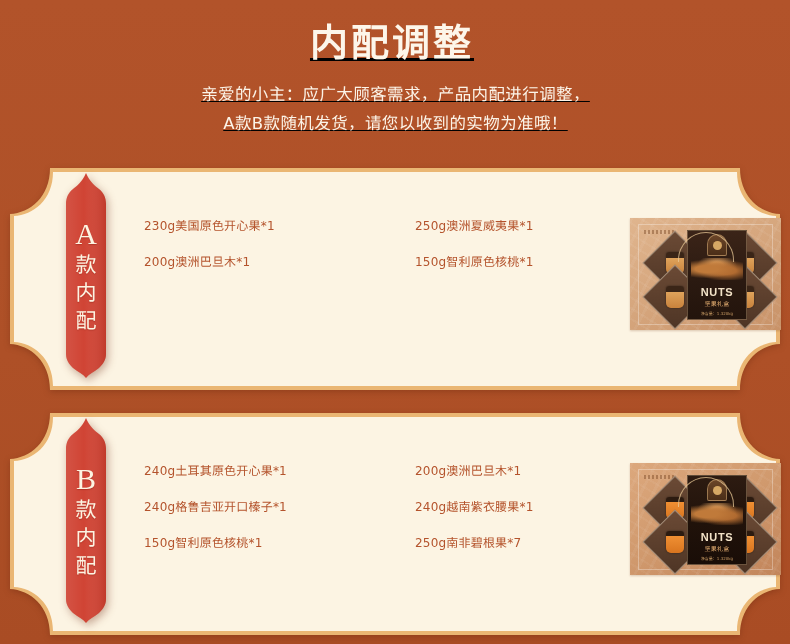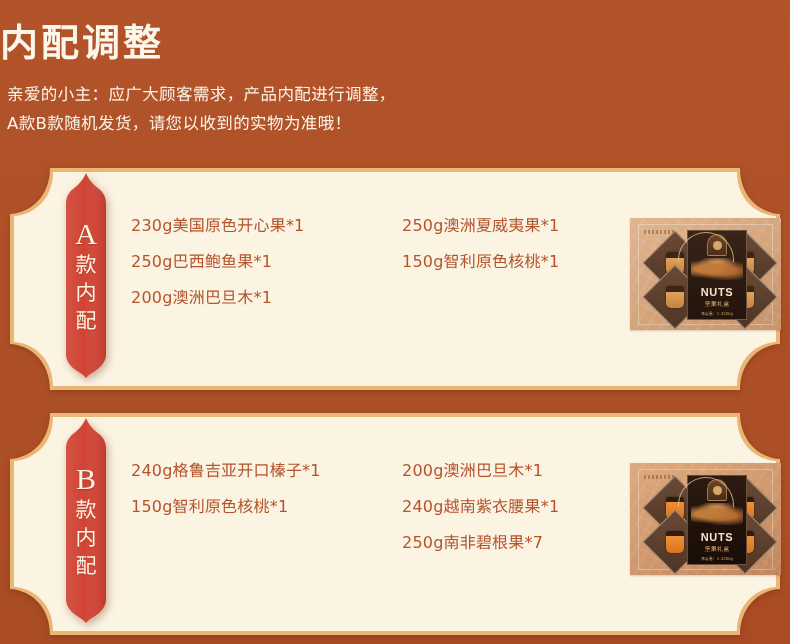--- a/index.html
+++ b/index.html
@@ -25,20 +25,22 @@
     height: 644px;
     background: linear-gradient(180deg, #b2532a 0%, #ae5027 55%, #a94c24 100%);
   }
 
   
   #header {
     position: absolute;
     left: 0; top: 0;
     width: 784px;
     height: 162px;
+    text-align: center;
+    text-decoration: underline;
   }
 
   #page-title {
     margin-top: 18px;
     font-size: 38px;
     line-height: 50px;
     letter-spacing: 3px;
     color: #fdf6ea;
     font-weight: 700;
     font-family: "DejaVu Sans", "Liberation Sans", sans-serif;
@@ -113,26 +115,27 @@
     position: absolute;
     top: 40px;
     z-index: 4;
     display: flex;
     flex-direction: column;
   }
   .col-left  { left: 121px; }
   .col-right { left: 392px; }
 
   .item {
-    font-size: 16px;
+    font-size: 12px;
     line-height: 36px;
     color: #b4532c;
     letter-spacing: 0.2px;
     white-space: nowrap;
     font-family: "DejaVu Sans", "Liberation Sans", sans-serif;
+    margin-left: 13px;
   }
 
   
   .thumb {
     position: absolute;
     left: 620px;
     top: 50px;
     width: 151px;
     height: 112px;
     z-index: 4;
@@ -323,21 +326,20 @@
     </div>
     <div class="ribbon-text">
       <span class="ribbon-letter">A</span>
       <span class="ribbon-cn">款</span>
       <span class="ribbon-cn">内</span>
       <span class="ribbon-cn">配</span>
     </div>
 
     <div class="items col-left">
       <div class="item">230g美国原色开心果*1</div>
-      <div class="item">250g巴西鲍鱼果*1</div>
       <div class="item">200g澳洲巴旦木*1</div>
     </div>
     <div class="items col-right">
       <div class="item">250g澳洲夏威夷果*1</div>
       <div class="item">150g智利原色核桃*1</div>
     </div>
 
     <div class="thumb thumb-a">
       <div class="box-bg"></div>
       <div class="box-frame"></div>
@@ -394,20 +396,21 @@
       </svg>
     </div>
     <div class="ribbon-text">
       <span class="ribbon-letter">B</span>
       <span class="ribbon-cn">款</span>
       <span class="ribbon-cn">内</span>
       <span class="ribbon-cn">配</span>
     </div>
 
     <div class="items col-left">
+      <div class="item">240g土耳其原色开心果*1</div>
       <div class="item">240g格鲁吉亚开口榛子*1</div>
       <div class="item">150g智利原色核桃*1</div>
     </div>
     <div class="items col-right">
       <div class="item">200g澳洲巴旦木*1</div>
       <div class="item">240g越南紫衣腰果*1</div>
       <div class="item">250g南非碧根果*7</div>
     </div>
 
     <div class="thumb thumb-b">

